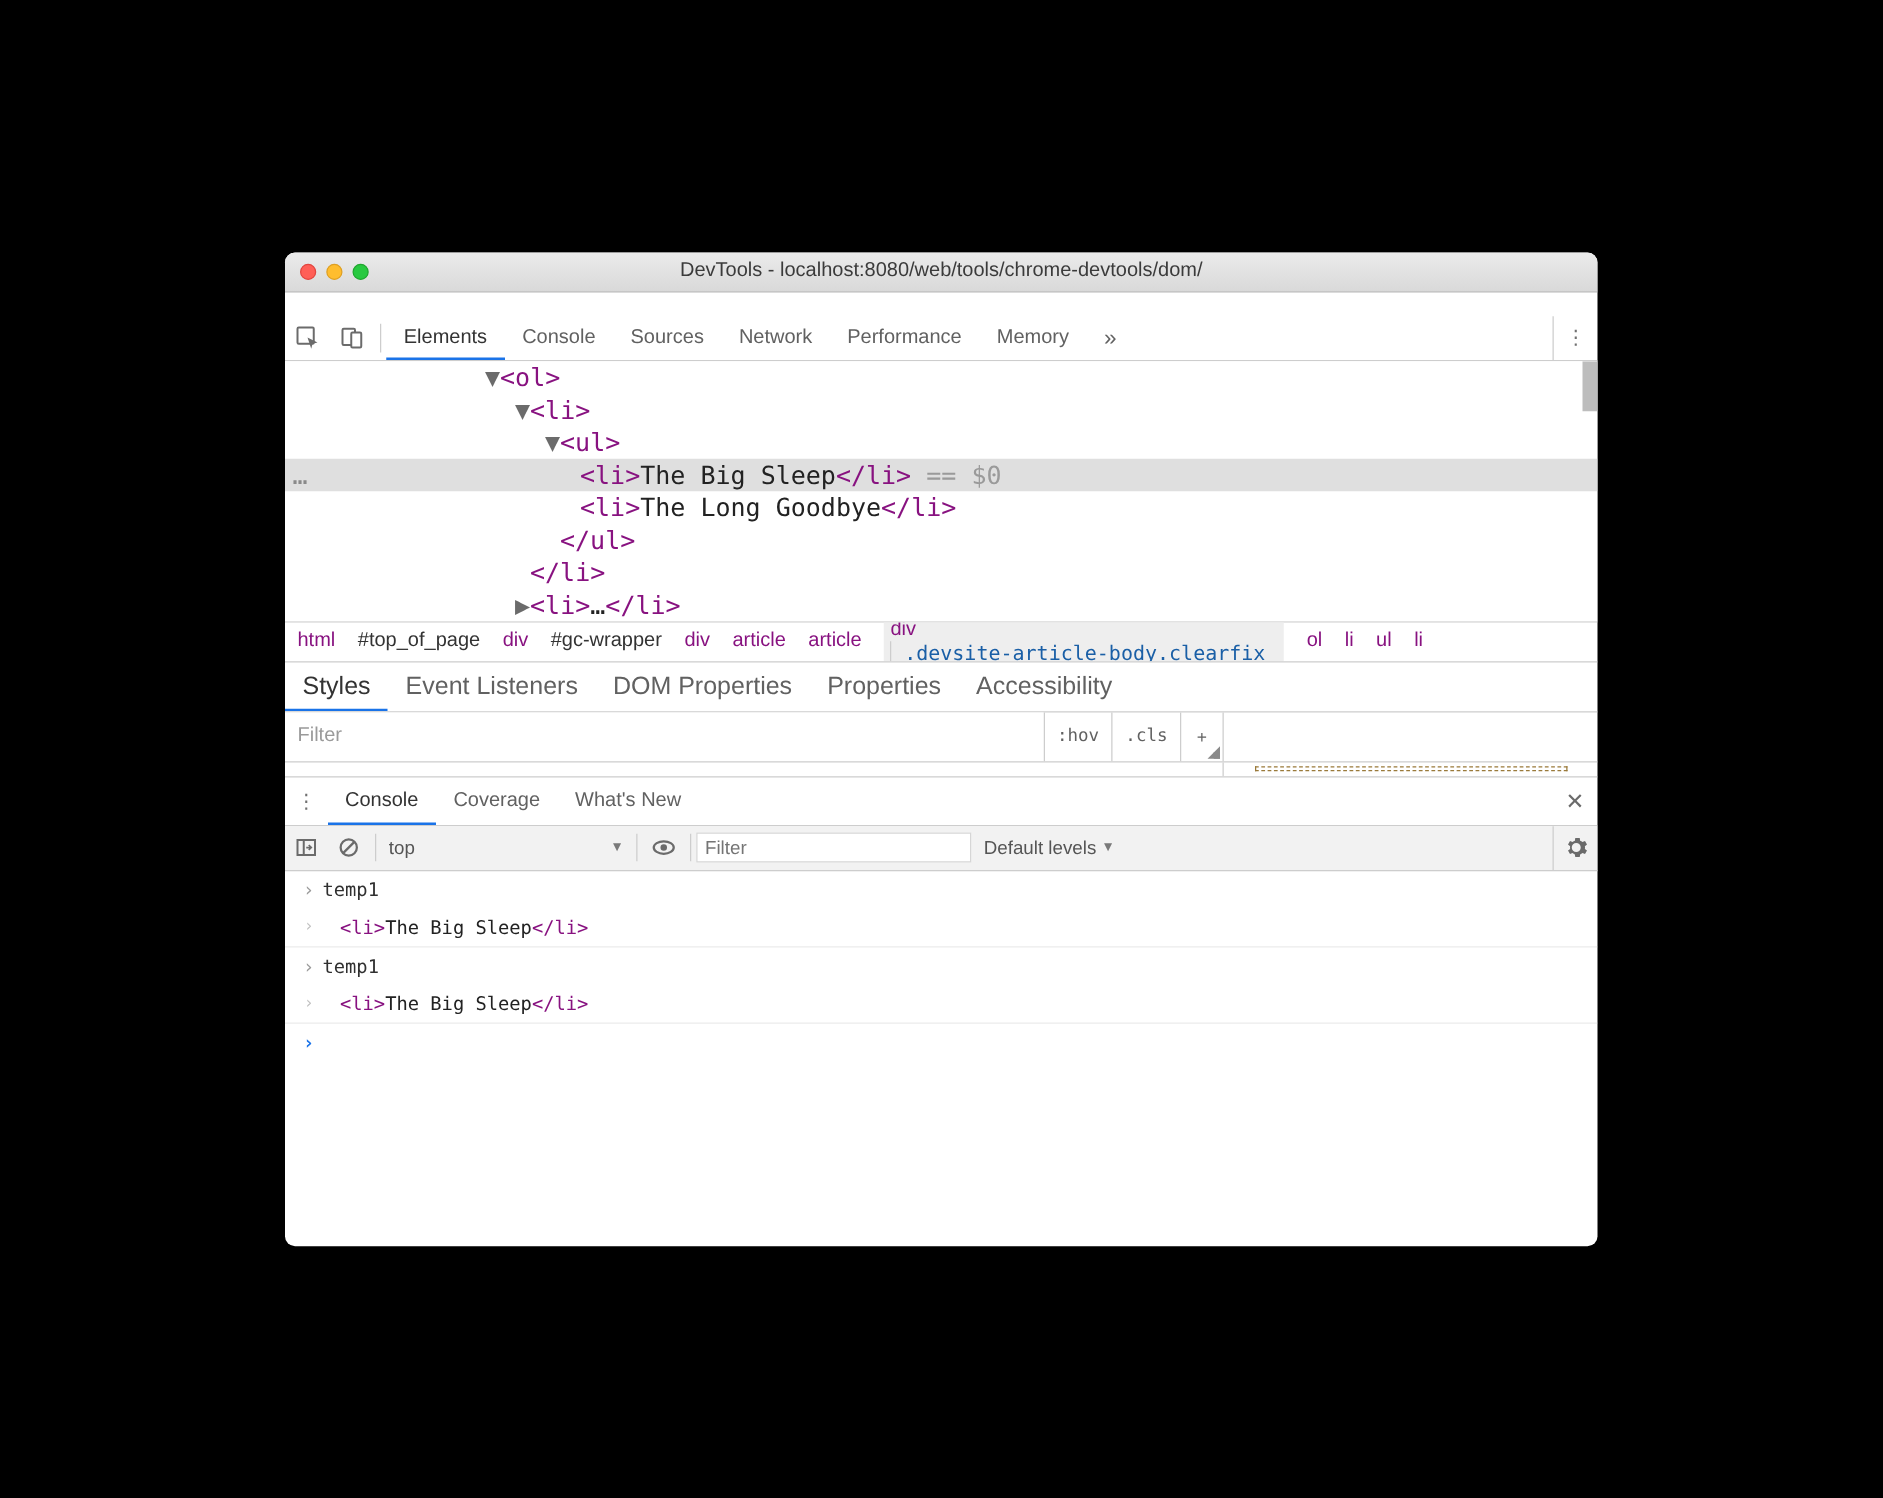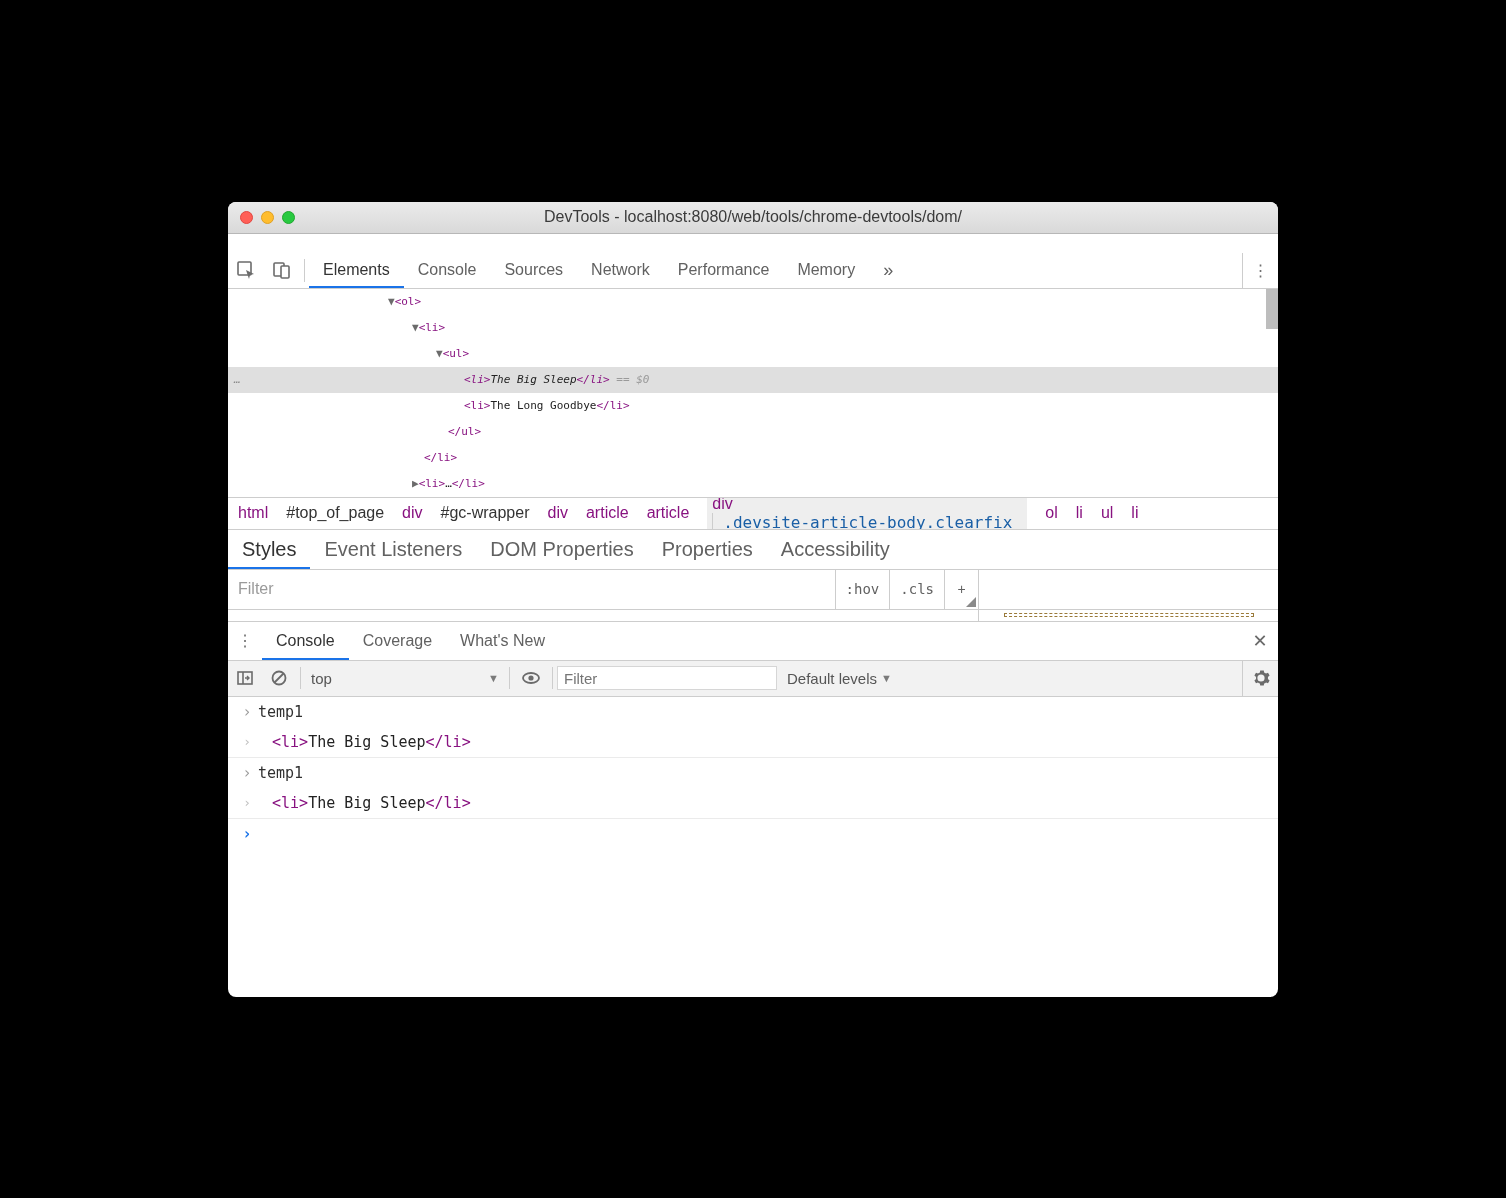--- a/index.html
+++ b/index.html
@@ -56,27 +56,27 @@
       width: 36px;
       color: #6b6b6b;
     }
     .tabbar .sep { width: 1px; background: #cdcdcd; margin: 6px 4px; }
     .tab { padding: 0 14px; display: flex; align-items: center; cursor: default; }
     .tab.active { color: #333; box-shadow: inset 0 -2px 0 #1a73e8; }
     .tab.more { font-size: 18px; }
     .tabbar .spacer { flex: 1; }
     .kebab { width: 36px; display:flex; align-items:center; justify-content:center; color:#707070; border-left:1px solid #cdcdcd; }
     
-    .dom-area { background:#fff; font-family: Menlo, Consolas, monospace; font-size:11px; line-height:26px; position: relative; overflow: hidden; }
+    .dom-area { background:#fff; font-family: Menlo, Consolas, monospace; font-size:20px; line-height:26px; position: relative; overflow: hidden; }
     .dom-area .scrollbar-thumb { position:absolute; right:0; top:0; width:12px; height:40px; background:#bdbdbd; border-radius:0; }
     .dom-line { white-space: pre; padding-left: 0; }
     .tg { color:#881280; }
     .txt { color:#222; }
     .selref { color:#9a9a9a; }
-    .dom-selected { background:#dfdfdf; position: relative; font-style: italic; }
+    .dom-selected { background:#dfdfdf; position: relative; }
     .dom-selected::before { content:"\2026"; position:absolute; left:6px; color:#8a8a8a; }
     .arrow { color:#6b6b6b; }
     
     .crumbs {
       height: 32px; border-top:1px solid #cdcdcd; display:flex; align-items:center;
       padding: 0 10px; gap: 18px; font-size:16px; color:#606060; overflow:hidden;
     }
     .crumb .tag { color:#881280; }
     .crumb .hash { color:#333; }
     .crumb-sel { background:#eeeeee; padding:2px 5px; border-radius:3px; }

